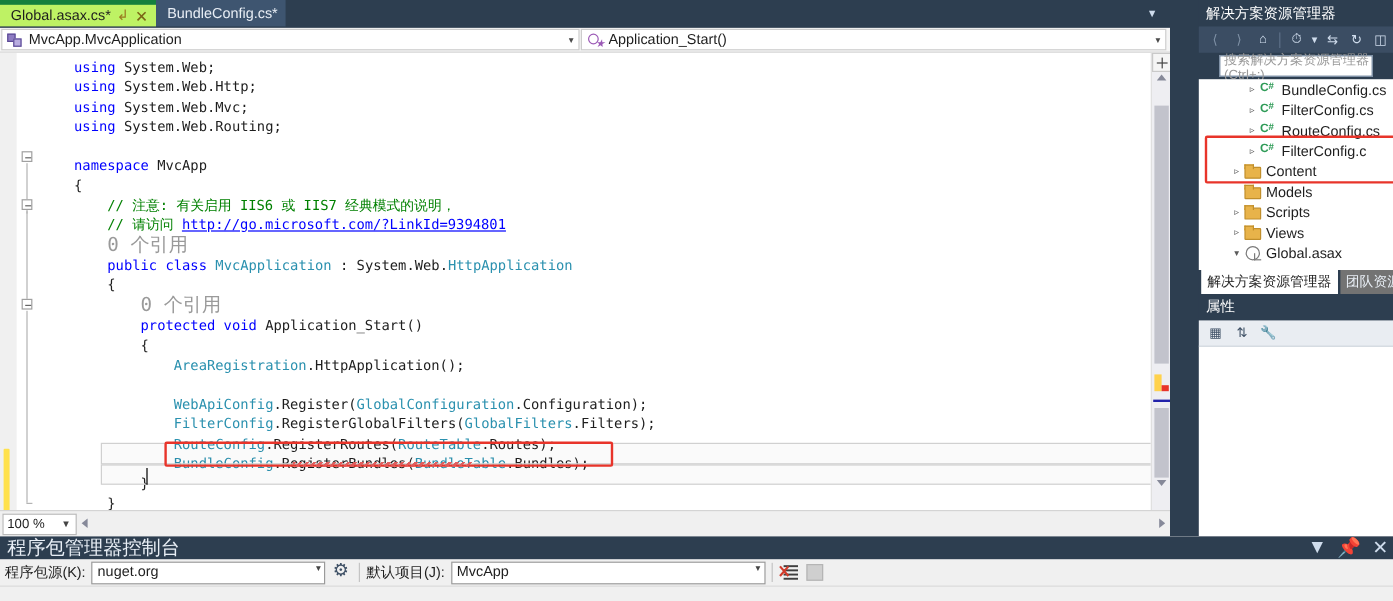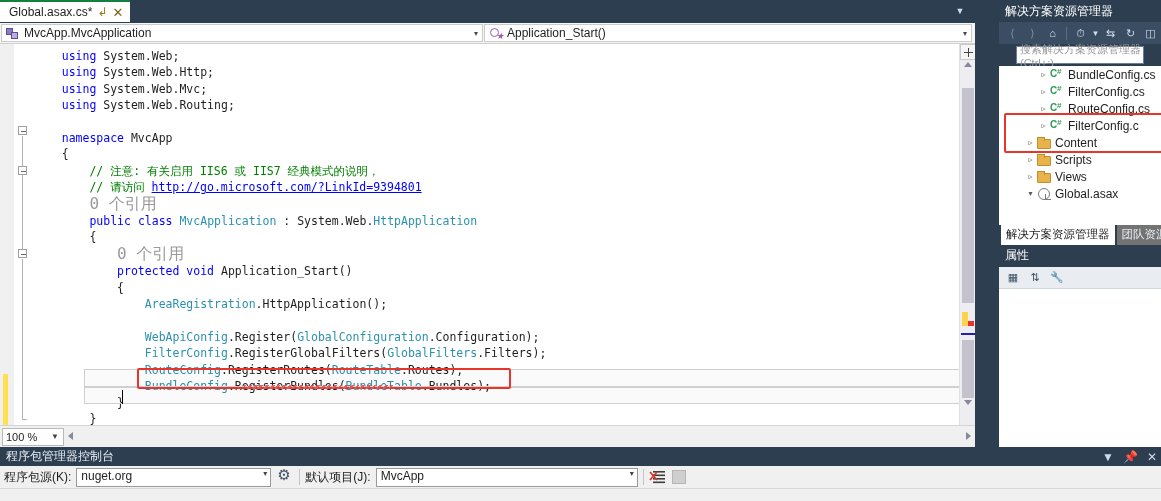--- a/index.html
+++ b/index.html
@@ -21,21 +21,21 @@
 
   
   .tabstrip{
     height:23px; background:#2d3e50; display:flex; align-items:stretch; position:relative;
     border-bottom:1px solid #2d3e50;
   }
   .tab{
     display:flex; align-items:center; gap:5px; padding:0 7px 0 9px;
     font-size:12px; position:relative; white-space:nowrap; cursor:default;
   }
-  .tab.active{ background:#ffffff; color:#1e1e1e; border-top:2px solid #15803d; }
+  .tab.active{ background:#bef264; color:#1e1e1e; border-top:4px solid #15803d; }
   .tab.inactive{ background:#3e5570; color:#e8eef5; }
   .tab .pin{ color:#9a7b20; font-size:12px; line-height:1; }
   .tab .close{ color:#7a6416; font-size:13px; line-height:1; font-weight:400; }
   .tab-drop{
     position:absolute; right:4px; top:0; bottom:0; width:22px;
     display:flex; align-items:center; justify-content:center;
     color:#cfdcec; font-size:9px;
   }
 
   
@@ -190,22 +190,22 @@
   .prop-title{ height:22px; background:#2d3e50; color:#fff; font-size:12px;
                display:flex; align-items:center; padding-left:6px; }
   .prop-toolbar{ height:22px; background:#e9edf2; display:flex; align-items:center;
                  gap:2px; padding-left:4px; border-bottom:1px solid #cfd6de; }
   .ptb{ width:20px; height:18px; display:flex; align-items:center; justify-content:center; font-size:11px; color:#3f5166; }
   .prop-body{ flex:1; background:#ffffff; }
 
   
   .pmc{ height:54px; width:1161px; display:flex; flex-direction:column; background:#f0f0f0; }
   .pmc-title{
-    height:19px; background:#2d3e50; color:#e8eef5; font-size:12px;
-    display:flex; align-items:center; padding-left:6px; position:relative;
+    height:19px; background:#2d3e50; color:#e8eef5; font-size:16px;
+    display:flex; align-items:flex-start; padding-left:6px; position:relative;
   }
   .pmc-title .btns{ position:absolute; right:4px; top:0; bottom:0; display:flex; align-items:center; gap:9px; color:#cfdcec; }
   .pmc-bar{
     height:23px; background:#f0f0f0; display:flex; align-items:center; gap:5px; padding:0 4px;
     border-bottom:1px solid #d8d8d8;
   }
   .lbl{ font-size:12px; color:#1e1e1e; white-space:nowrap; }
   .combo{
     height:19px; background:#fff; border:1px solid #9a9a9a; display:flex; align-items:flex-start;
     padding:0 14px 0 4px; font-size:12px; position:relative;
@@ -230,20 +230,23 @@
 
   <div class="top">
 
     <div class="editor-region">
 
       <div class="tabstrip">
         <div class="tab active">
           <span>Global.asax.cs*</span>
           <span class="pin">↲</span>
           <span class="close">✕</span>
+        </div>
+        <div class="tab inactive">
+          <span>BundleConfig.cs*</span>
         </div>
         <div class="tab-drop">▼</div>
       </div>
 
       <div class="navbar">
         <div class="navbox left">
           <span class="ico-ns">
               <i class="b1"></i>
               <i class="b2"></i>
             </span>
@@ -375,20 +378,25 @@
             <span class="exp">▹</span>
             <span class="ico cs"></span>
             <span class="rowlabel">FilterConfig.c</span>
           </div>
           <div class="row" style="padding-left: 26px;">
             <span class="exp">▹</span>
             <span class="ico folder"></span>
             <span class="rowlabel">Content</span>
           </div>
           <div class="row" style="padding-left: 26px;">
+            <span class="exp"></span>
+            <span class="ico folder"></span>
+            <span class="rowlabel">Models</span>
+          </div>
+          <div class="row" style="padding-left: 26px;">
             <span class="exp">▹</span>
             <span class="ico folder"></span>
             <span class="rowlabel">Scripts</span>
           </div>
           <div class="row" style="padding-left: 26px;">
             <span class="exp">▹</span>
             <span class="ico folder"></span>
             <span class="rowlabel">Views</span>
           </div>
           <div class="row" style="padding-left: 26px;">

